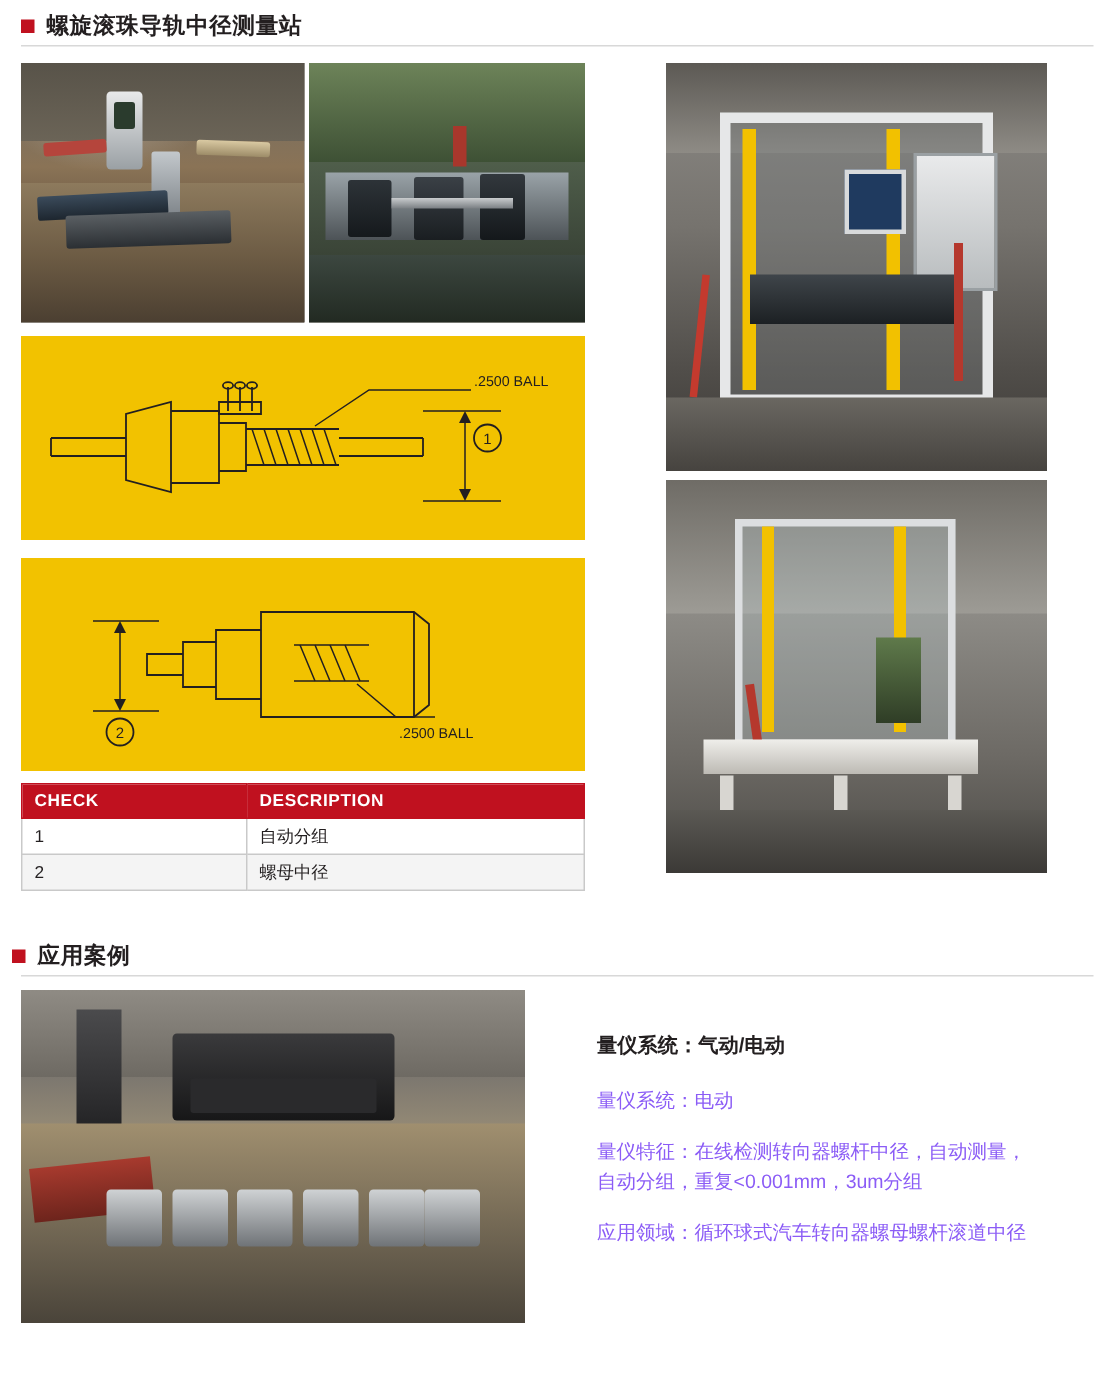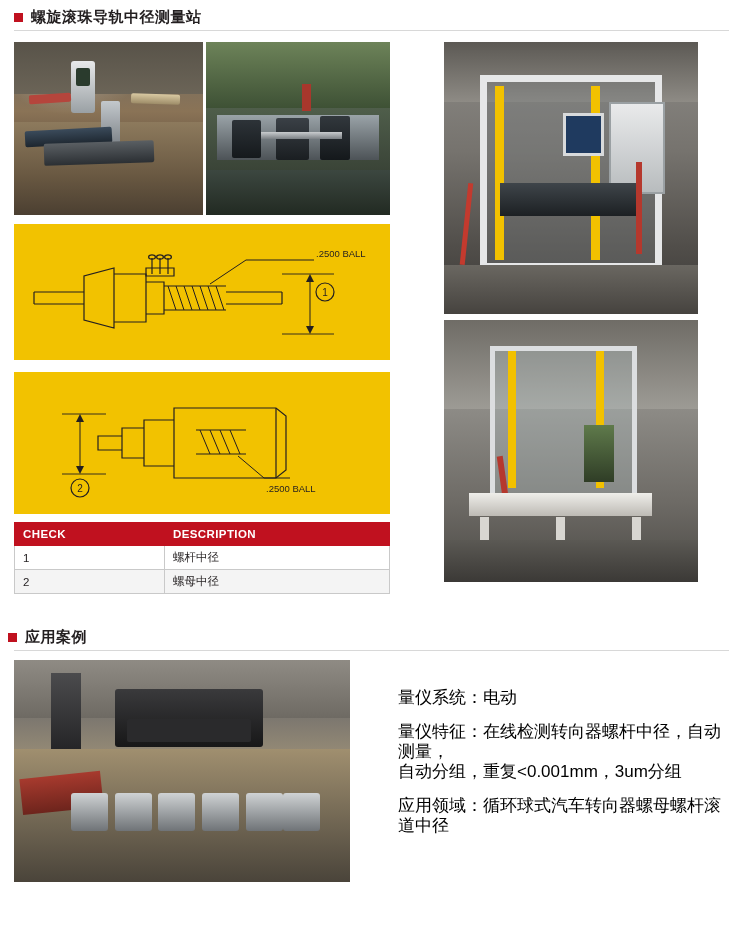--- a/index.html
+++ b/index.html
@@ -166,23 +166,23 @@
 
   
   .spec { position:absolute; width: 330px; }
   .spec .hd {
     font-size: 13.5px;
     font-weight: bold;
     color: #231f20;
     margin-bottom: 18px;
   }
   .spec .row {
-    font-size: 17px;
+    font-size: 13px;
     line-height: 20px;
-    color: #000000;
+    color: #8b5cf6;
   }
   .spec .gap { height: 14px; }
 </style>
 </head>
 <body>
 
 <div class="page">
 
   <div class="sec-head" style="left:14px; top:8px;">
     <span class="bullet"></span>
@@ -317,21 +317,21 @@
     <table class="check">
       <thead>
         <tr>
           <th class="col-check">CHECK</th>
           <th>DESCRIPTION</th>
         </tr>
       </thead>
       <tbody>
         <tr>
           <td>1</td>
-          <td>螺杆中径</td>
+          <td>自动分组</td>
         </tr>
         <tr>
           <td>2</td>
           <td>螺母中径</td>
         </tr>
       </tbody>
     </table>
   </div>
 
   <div class="sec-head" style="left:8px; top:628px;">
@@ -350,20 +350,21 @@
       <div class="part p1"></div>
       <div class="part p2"></div>
       <div class="part p3"></div>
       <div class="part p4"></div>
       <div class="part p5"></div>
       <div class="part p6"></div>
     </div>
   </div>
 
   <div class="spec" style="left:398px; top:688px;">
+    <div class="hd">量仪系统：气动/电动</div>
 
     <div class="row">
       <span>量仪系统：</span><span>电动</span>
     </div>
 
     <div class="gap"></div>
 
     <div class="row">
       <span>量仪特征：</span><span>在线检测转向器螺杆中径，自动测量，</span>
     </div>

